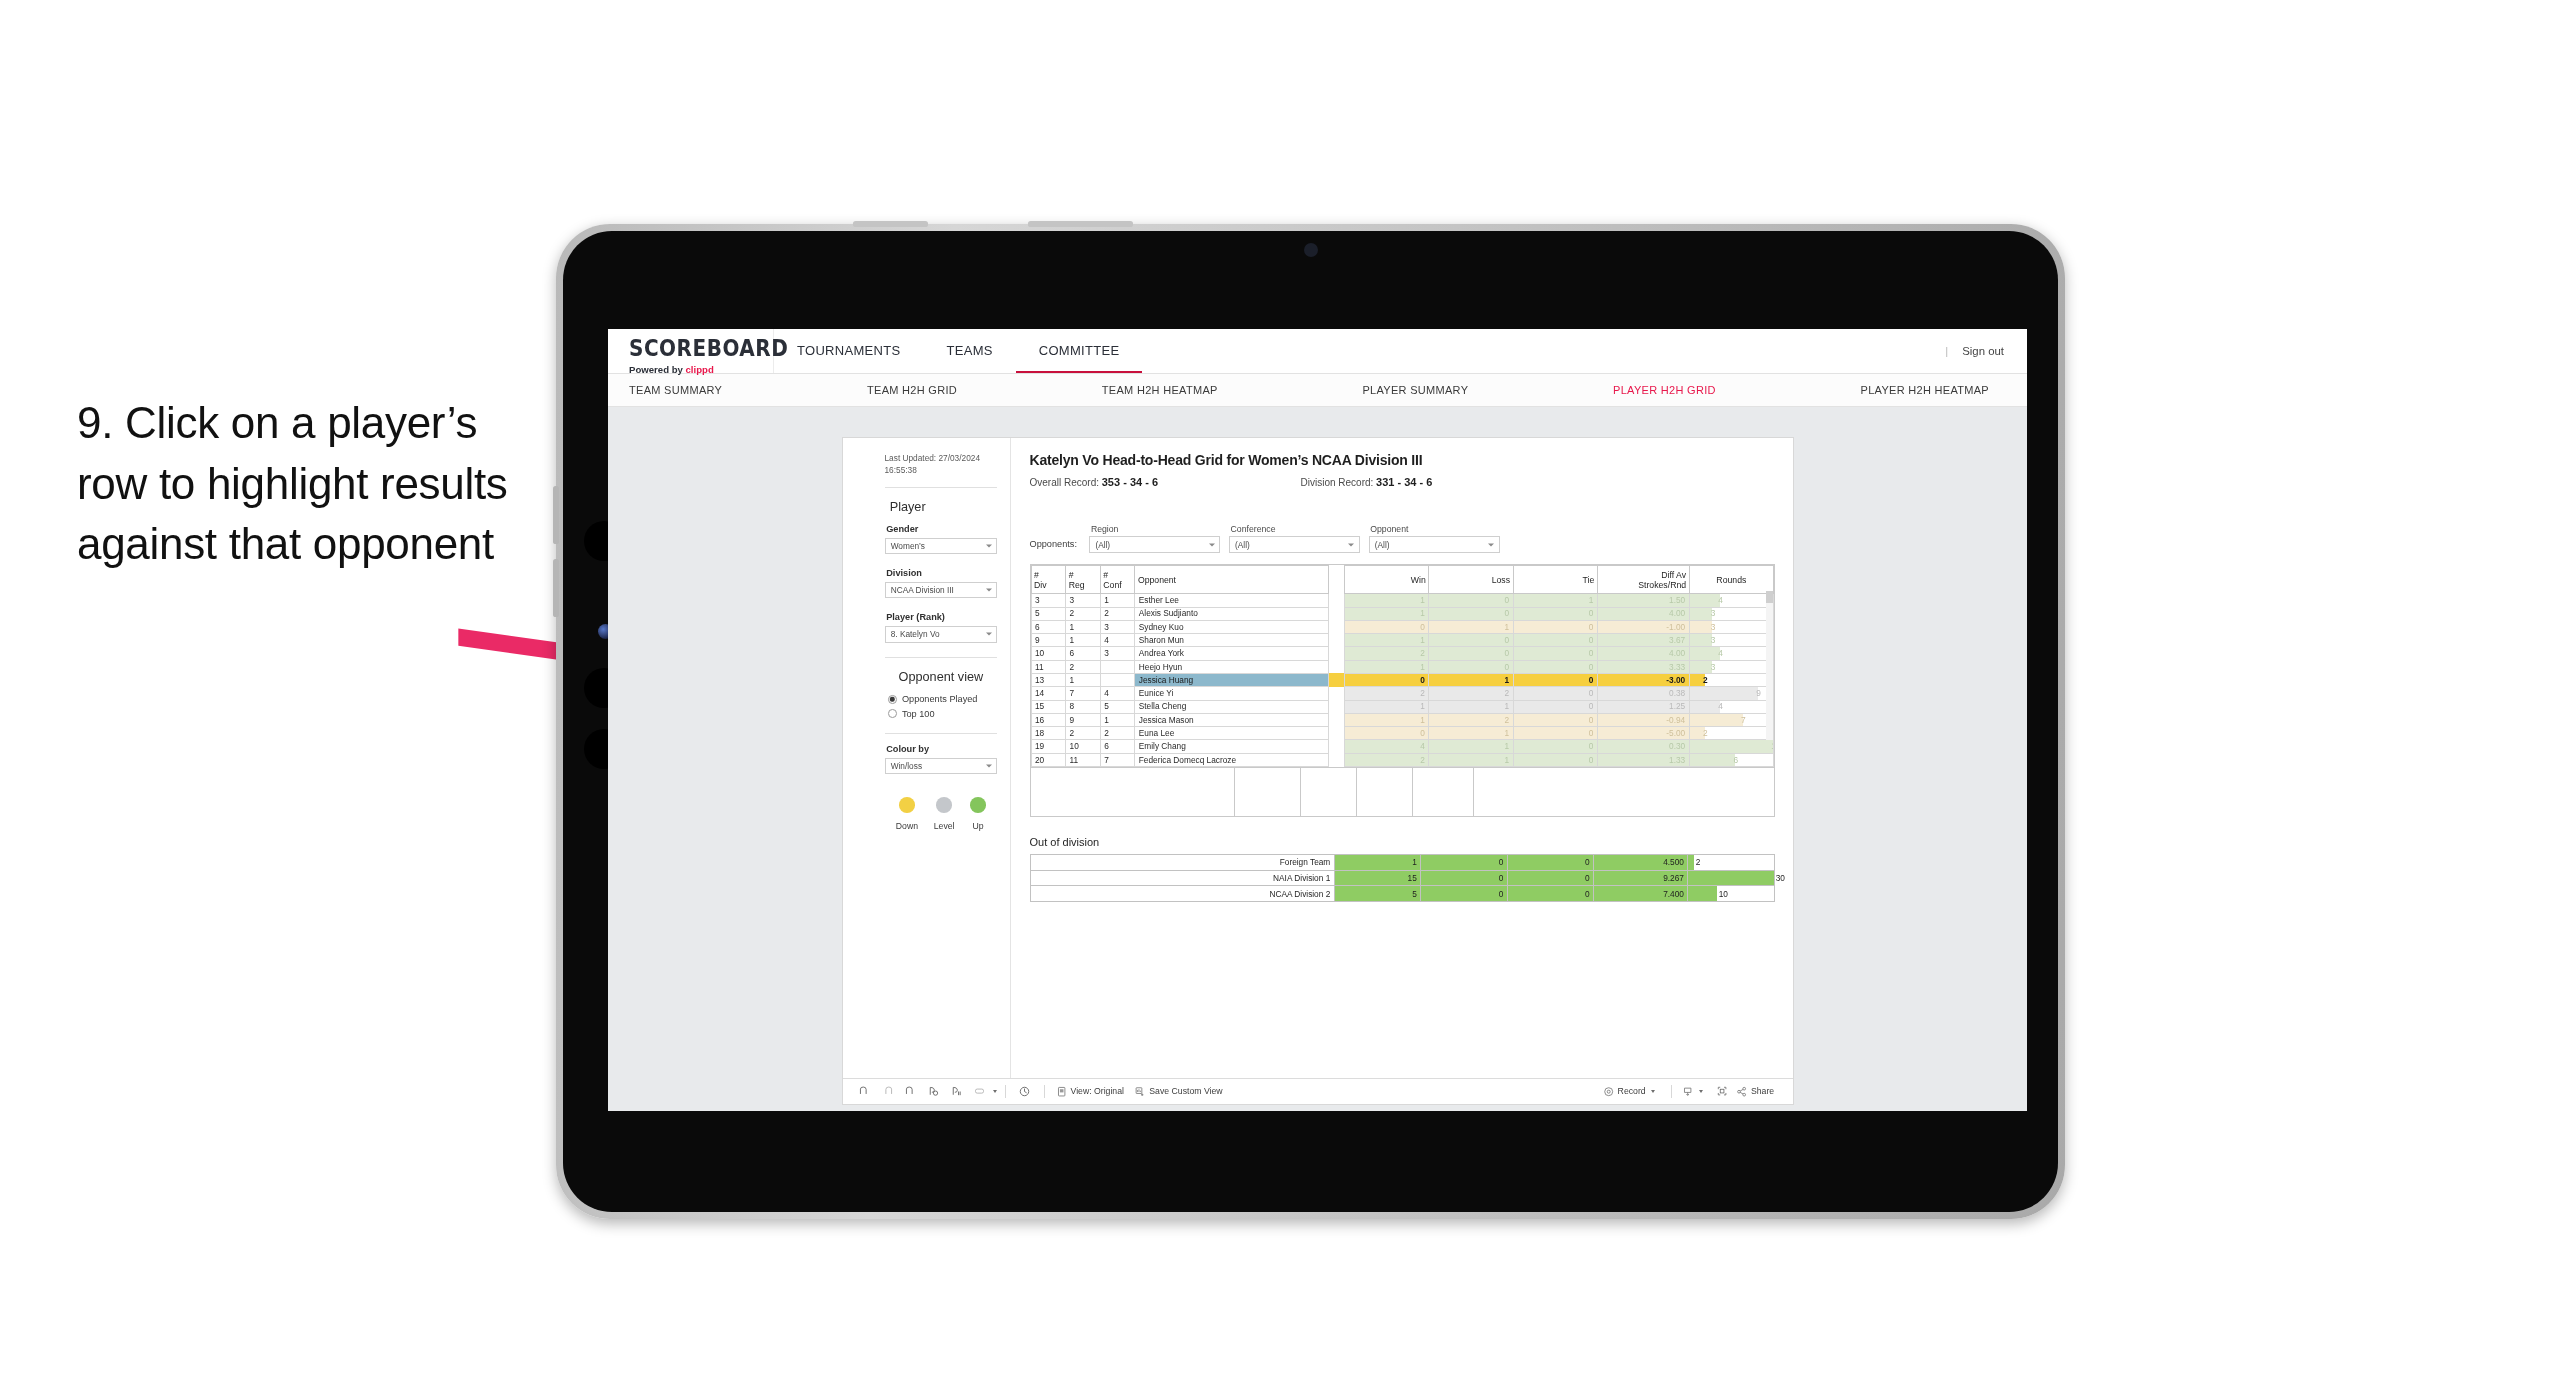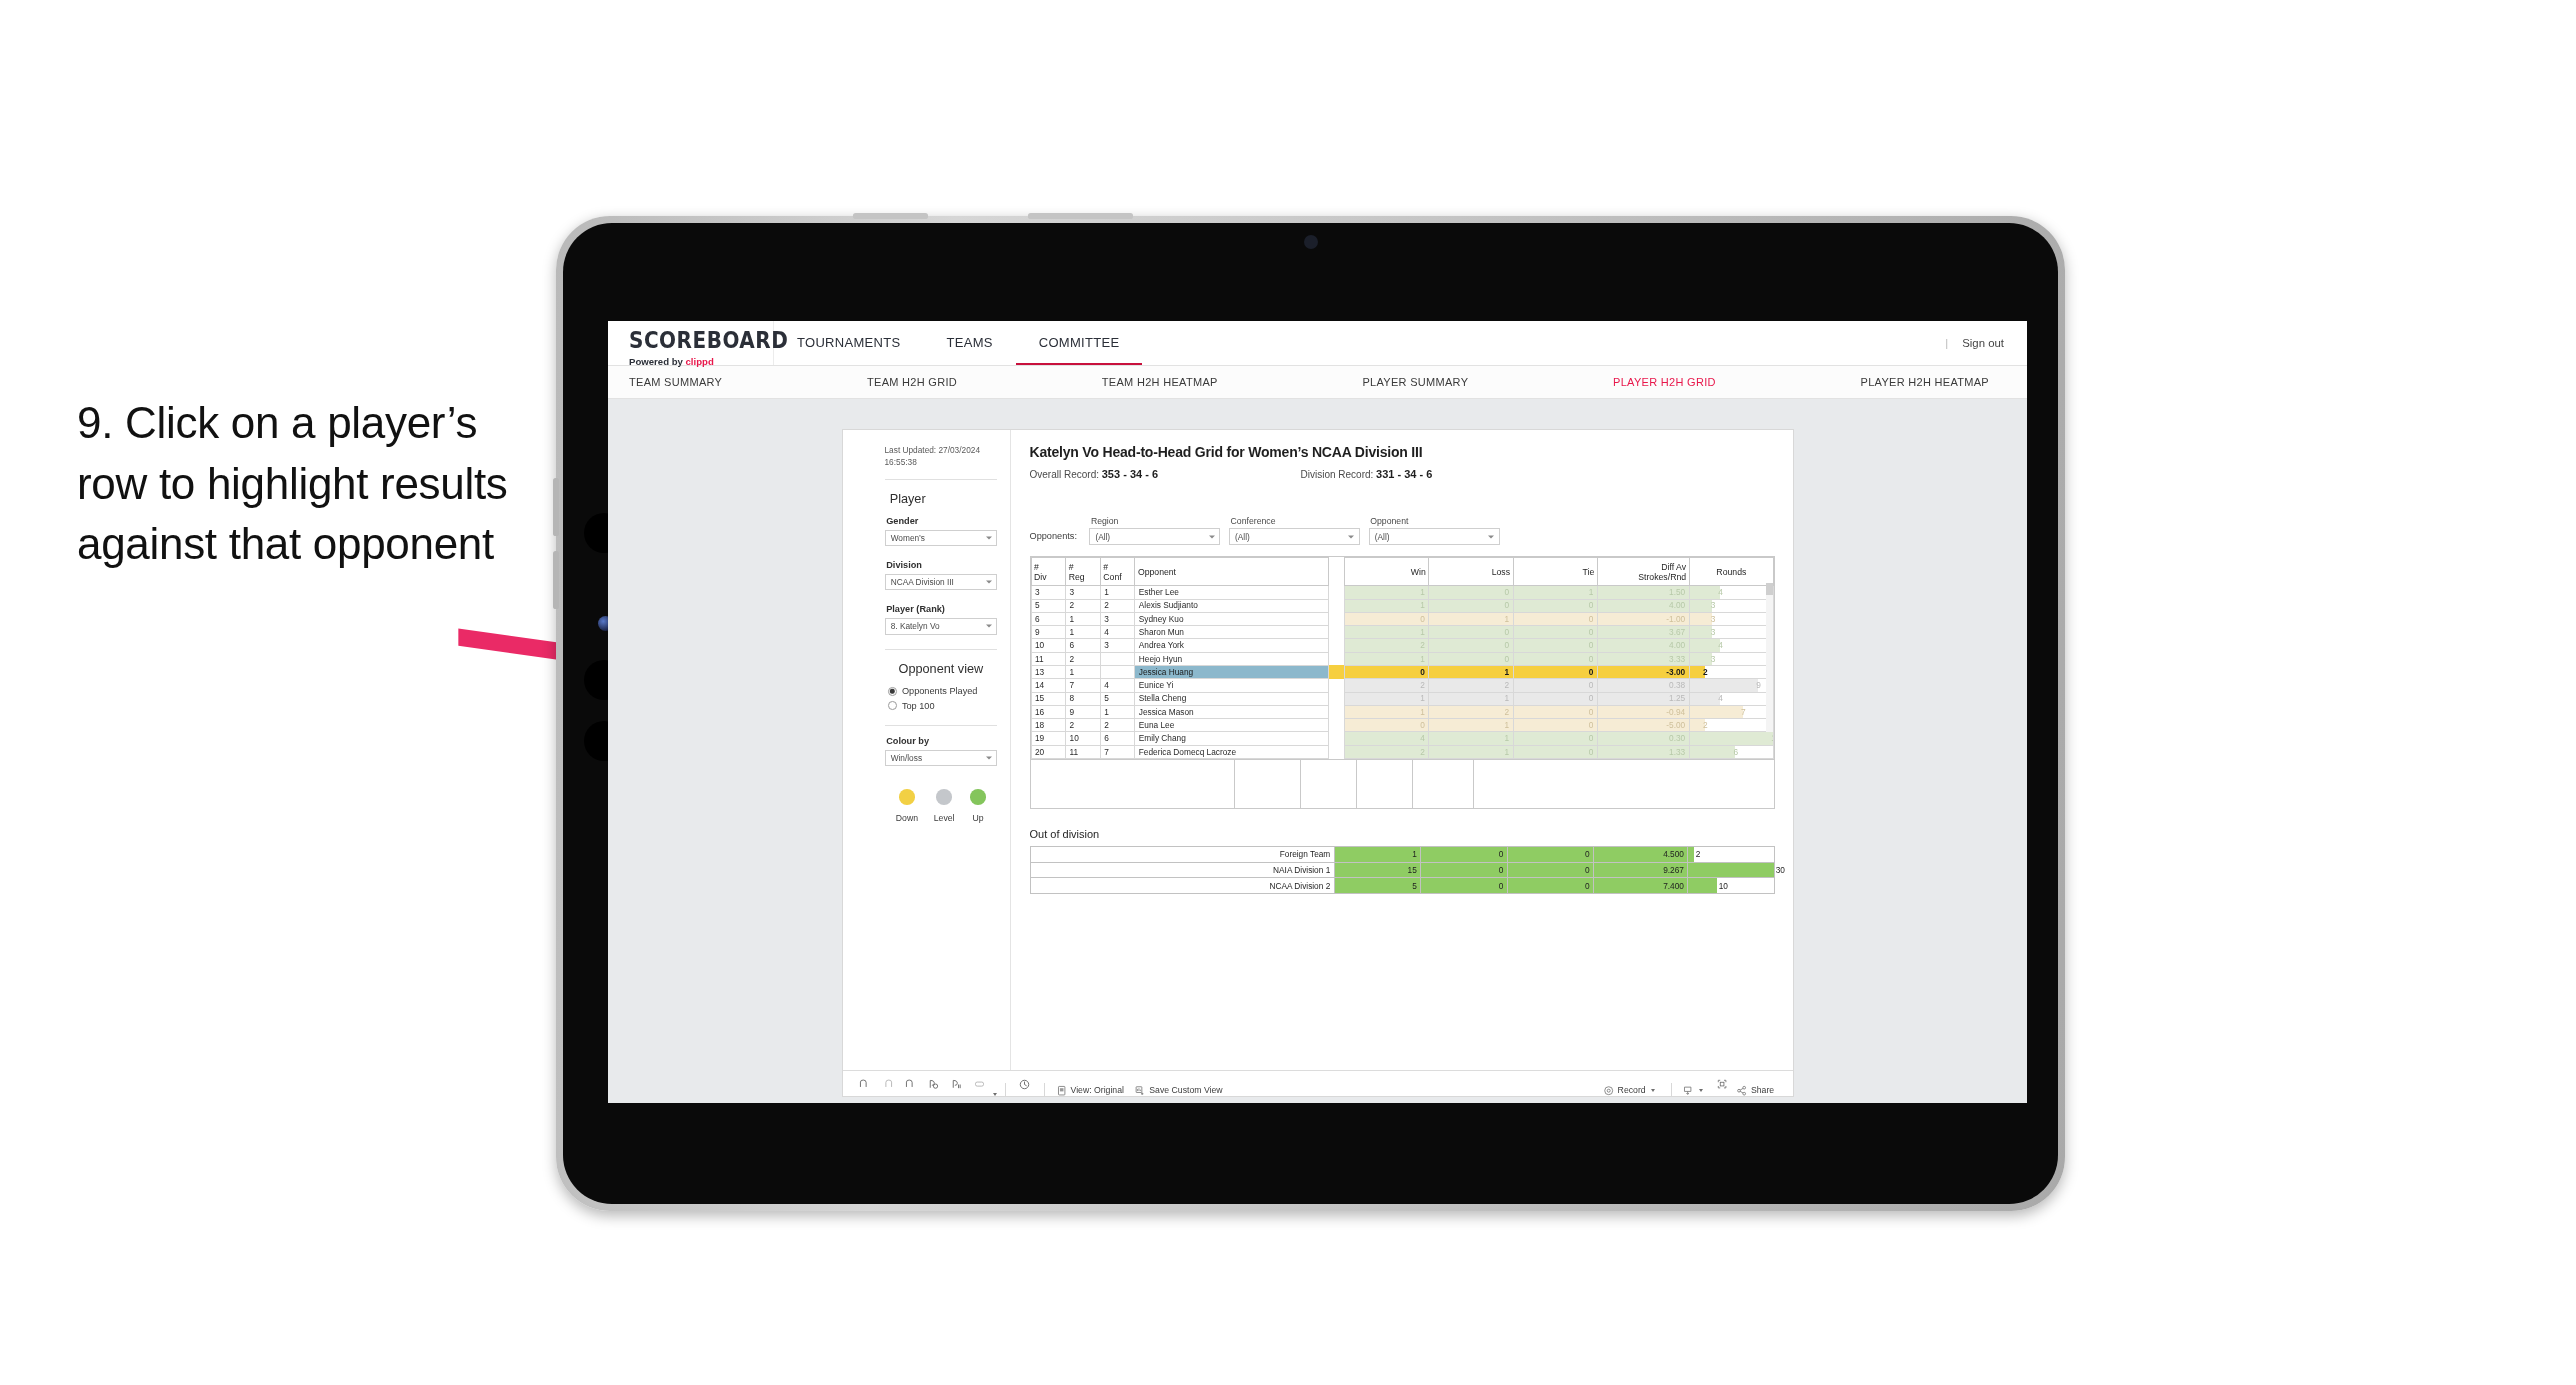--- a/index.html
+++ b/index.html
@@ -26,21 +26,21 @@
   .arrow-svg {
     position: absolute;
     left: 454px; top: 611px;
     width: 664px; height: 122px;
     pointer-events: none;
   }
 
   
   .tablet {
     position: absolute;
-    left: 556px; top: 216px;
+    left: 556px; top: 224px;
     width: 1509px; height: 995px;
     background: linear-gradient(95deg,#b9b9b9 0%, #d6d6d6 25%, #c2c2c2 60%, #a9a9a9 100%);
     border-radius: 54px;
     box-shadow: 0 4.4px 14px rgba(0,0,0,.28);
     padding: 7px;
   }
   .tablet-inner {
     width: 100%; height: 100%;
     background: #0a0a0a;
     border-radius: 49px;
@@ -403,21 +403,21 @@
   .ood-num { width: 56px; text-align: right; background: #8fcc63; }
   .ood-diff { width: 61px; text-align: right; background: #8fcc63; }
   .ood-rounds { width: 56px; padding: 0 !important; position: relative; background: #fff; }
 
   
   .tb {
     height: 26px;
     border-top: 0.9px solid #dcdcdc;
     background: #fff;
     display: flex;
-    align-items: flex-end;
+    align-items: center;
     padding: 0 10.5px;
     gap: 0;
     font-size: 8.7px;
     color: #5c5c5c;
     margin-top: auto;
   }
   .tb-icon {
     width: 23px; height: 23px;
     display: flex; align-items: center; justify-content: center;
     color: #6e6e6e;

